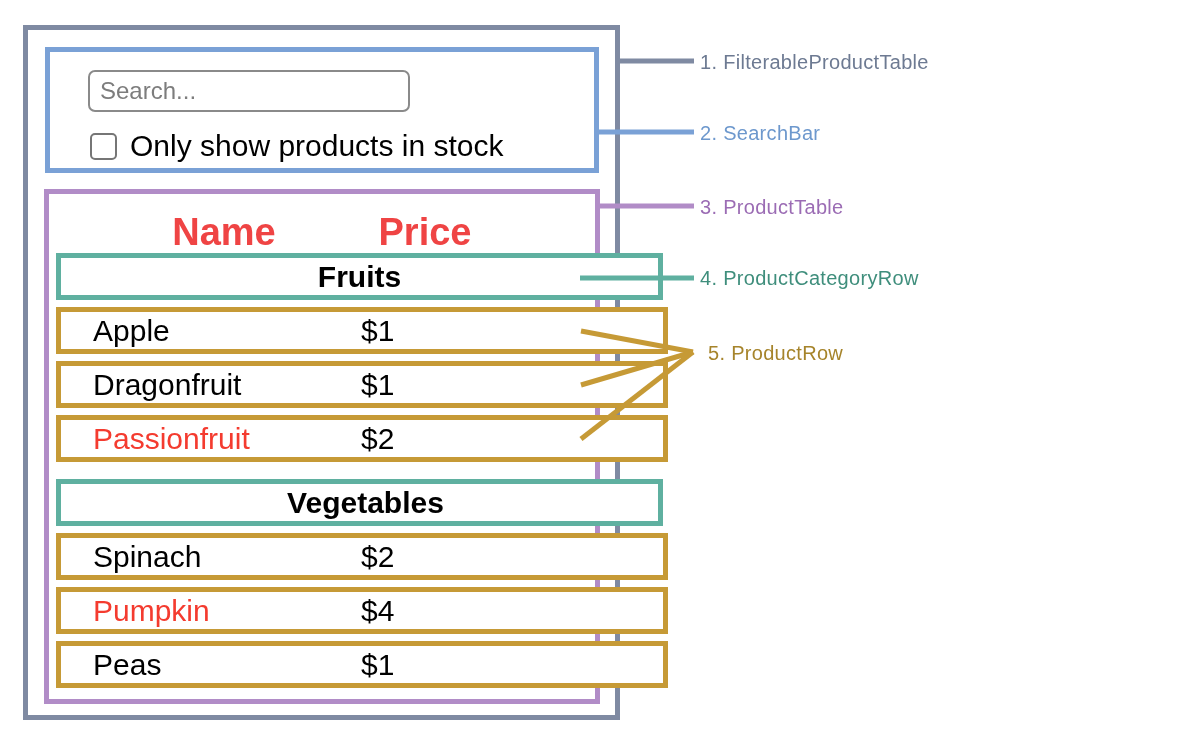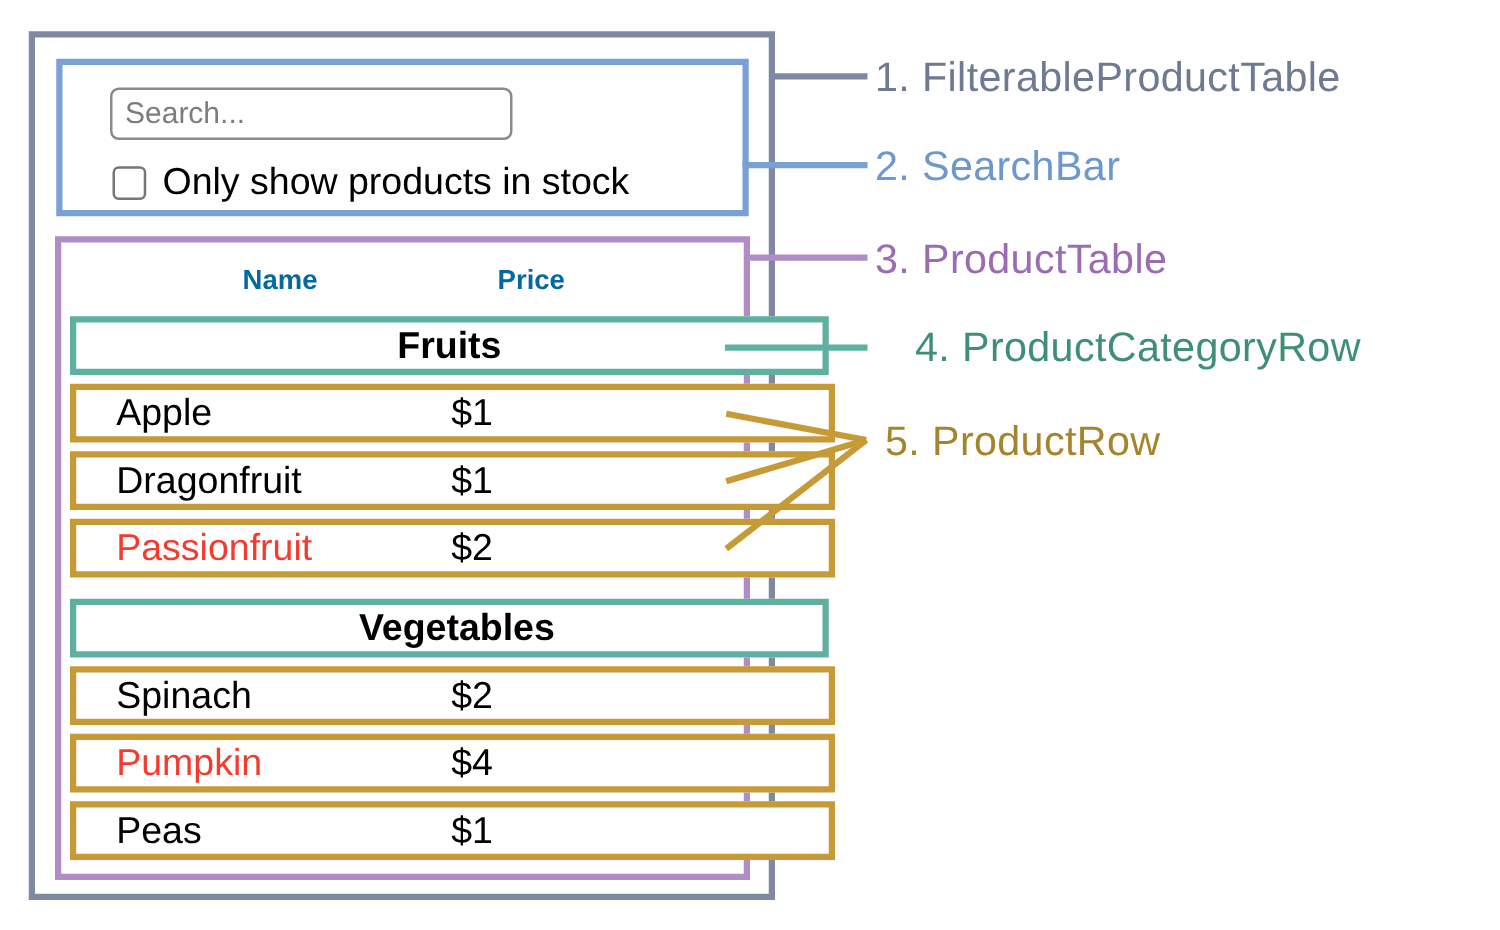--- a/index.html
+++ b/index.html
@@ -23,47 +23,47 @@
   .cb-row{position:absolute;left:40px;top:77px;display:flex;align-items:center;}
   .checkbox{
     display:inline-block;width:27px;height:27px;box-sizing:border-box;
     border:2px solid #767676;border-radius:5px;background:#fff;flex:0 0 auto;
   }
   .cb-label{margin-left:13px;font-size:30px;color:#000;white-space:nowrap;}
 
   
   .ptable{left:16px;top:159px;width:556px;height:515px;border:5px solid #B18CC7;}
   .thead{position:absolute;left:0;top:0;width:100%;height:59px;}
-  .th{position:absolute;top:17px;transform:translateX(-50%);font-size:22px;font-weight:bold;color:#0369a1;white-space:nowrap;}
+  .th{position:absolute;top:17px;transform:translateX(-50%);font-size:38px;font-weight:bold;color:#ef4444;white-space:nowrap;}
   .th.name{left:175px;}
   .th.price{left:376px;text-align:right;}
   .rows{position:absolute;left:7px;top:59px;width:532px;}
   .cat-row,.prod-row{
     position:relative;box-sizing:border-box;height:47px;margin-bottom:7px;
     background:#fff;line-height:37px;font-size:30px;white-space:nowrap;
   }
   .cat-row{border:5px solid #5FB0A0;text-align:center;font-weight:bold;color:#000;width:607px;}
   .cat-row + .cat-row, .prod-row + .cat-row{margin-top:17px;padding-left:12px;}
   .prod-row{border:5px solid #C69A36;width:612px;color:#000;}
   .prod-name{position:absolute;left:32px;top:0;}
   .prod-price{position:absolute;left:300px;top:0;}
   .prod-name.red{color:#F43B2F;}
 
   
   .connectors{position:absolute;left:0;top:0;z-index:5;pointer-events:none;}
 
   
   .hlabel{
-    position:absolute;z-index:6;font-size:33px;font-weight:500;letter-spacing:.3px;
+    position:absolute;z-index:6;font-size:20px;font-weight:500;letter-spacing:.3px;
     white-space:nowrap;line-height:34px;
   }
   .l1{left:700px;top:45px;}
   .l2{left:700px;top:116px;}
   .l3{left:700px;top:190px;}
-  .l4{left:732px;top:261px;text-align:right;}
+  .l4{left:700px;top:261px;text-align:right;}
   .l5{left:708px;top:336px;}
 </style>
 </head>
 <body>
 
 <div class="canvas">
 
   <div class="box outer">
 
     <div class="box search">

